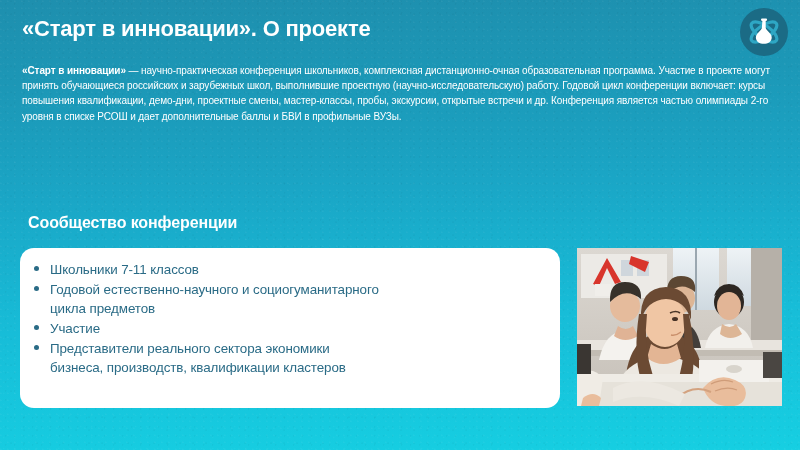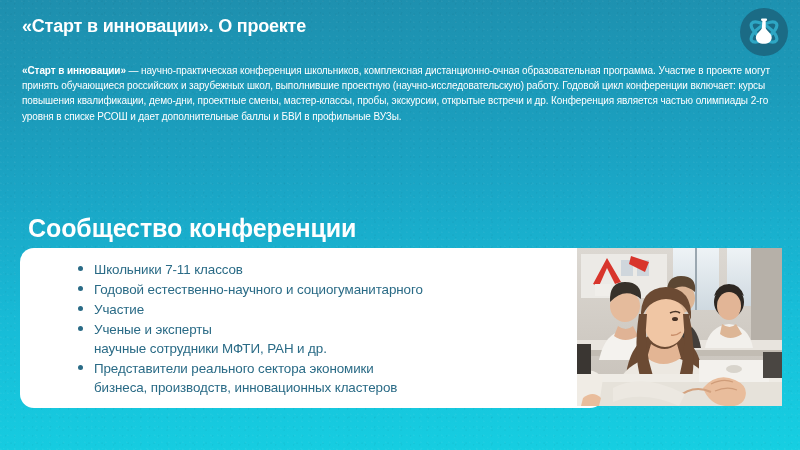--- a/index.html
+++ b/index.html
@@ -49,21 +49,21 @@
     justify-content: center;
   }
   .logo svg { display: block; }
 
   
   .title {
     position: absolute;
     left: 22px;
     top: 16px;
     color: #ffffff;
-    font-size: 18px;
+    font-size: 22px;
     font-weight: bold;
     letter-spacing: -0.2px;
     line-height: 1.15;
     white-space: nowrap;
   }
 
   
   .intro {
     position: absolute;
     left: 22px;
@@ -75,35 +75,34 @@
     letter-spacing: -0.1px;
   }
   .intro b { font-weight: bold; }
 
   
   .section-heading {
     position: absolute;
     left: 28px;
     top: 214px;
     color: #ffffff;
-    font-size: 25px;
+    font-size: 16px;
     font-weight: bold;
     letter-spacing: -0.1px;
   }
 
   
   .card {
     position: absolute;
     left: 20px;
     top: 248px;
     width: 540px;
     height: 160px;
     background: #ffffff;
     border-radius: 14px;
-    padding-left: 44px;
   }
   .card ul {
     list-style: none;
     margin: 0;
     padding: 12px 0 0 30px;
   }
   .card li {
     position: relative;
     color: #2a6b86;
     font-size: 13.4px;
@@ -160,34 +159,30 @@
 
   <div class="card">
     <ul>
       <li>
         <span class="dot"></span>
         <span>Школьники 7-11 классов</span>
       </li>
       <li>
         <span class="dot"></span>
         <span>Годовой естественно-научного и социогуманитарного</span>
+        <span class="sub">цикла предметов</span>
       </li>
       <li>
         <span class="dot"></span>
         <span>Участие</span>
       </li>
       <li>
         <span class="dot"></span>
-        <span>Ученые и эксперты</span>
-        <span class="sub">научные сотрудники МФТИ, РАН и др.</span>
-      </li>
-      <li>
-        <span class="dot"></span>
         <span>Представители реального сектора экономики</span>
-        <span class="sub">бизнеса, производств, инновационных кластеров</span>
+        <span class="sub">бизнеса, производств, квалификации кластеров</span>
       </li>
     </ul>
   </div>
 
   <div class="photo">
     <svg width="205" height="158" viewBox="0 0 205 158">
       <defs>
         <linearGradient id="wall" x1="0" y1="0" x2="0" y2="1">
           <stop offset="0" stop-color="#dcd8d2"></stop>
           <stop offset="1" stop-color="#c6c0b8"></stop>

